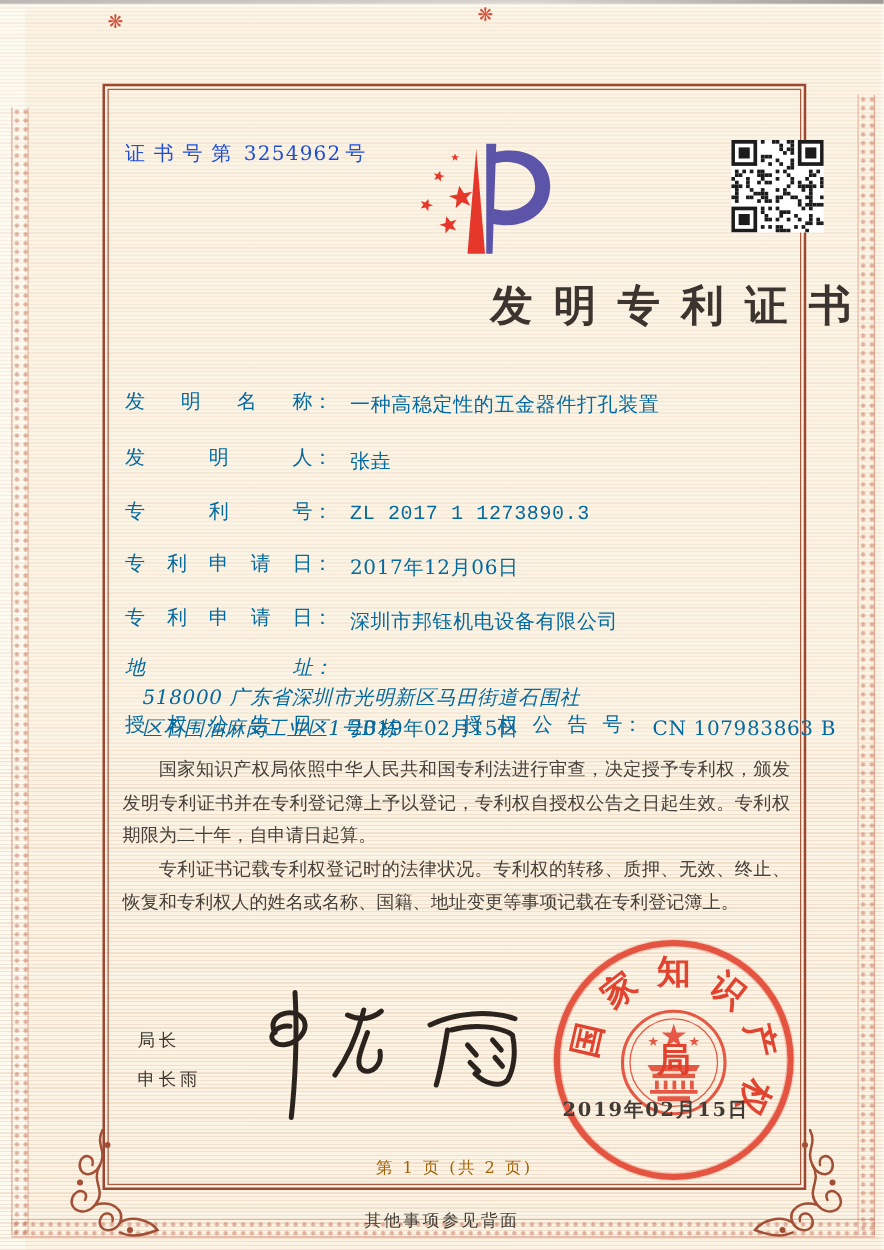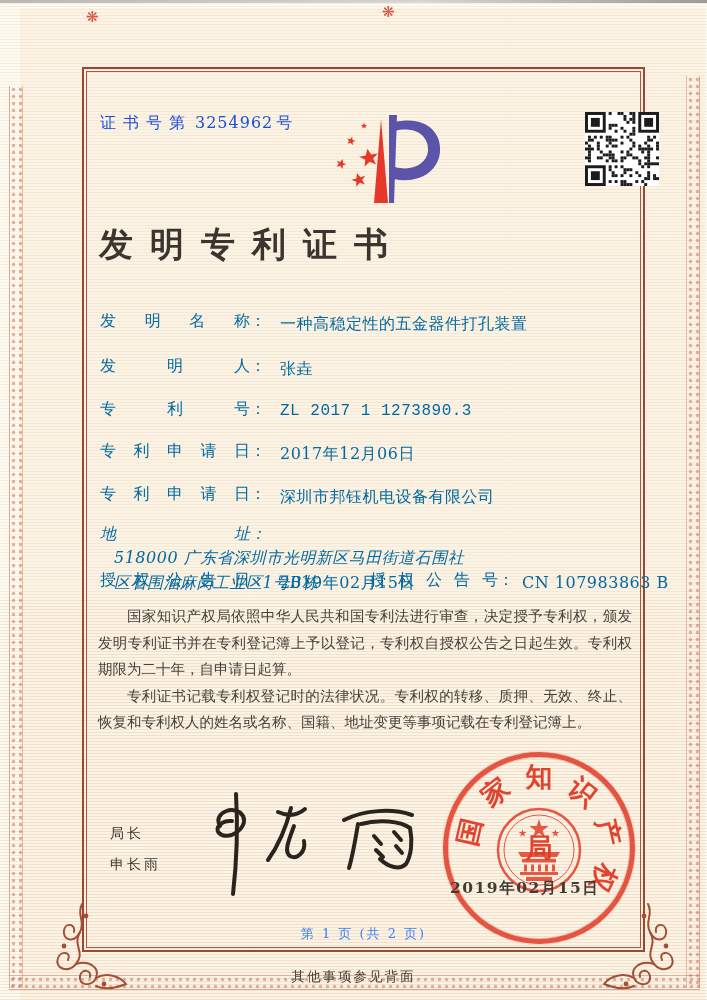--- a/index.html
+++ b/index.html
@@ -46,21 +46,21 @@
   .flourish-br { left:592px; top:902px; transform:scaleX(-1); }
 
   .cert-no-line { position:absolute; left:100px; top:113px; font-size:16px;
     color:#1d4ed8; letter-spacing:1px; }
   .cert-no-line .sp { letter-spacing:7px; }
   .cert-no-line .num { letter-spacing:1px; padding:0 3px; }
 
   .logo { position:absolute; left:328px; top:106px; width:117px; height:104px; }
   .qr { position:absolute; left:585px; top:112px; width:74px; height:74px; background:#fff; }
 
-  .title { position:absolute; left:82px; top:222px; width:616px; text-align:left;
+  .title { position:absolute; left:82px; top:222px; width:616px; text-align:right;
     font-size:34px; font-weight:bold; color:#3c352f; letter-spacing:17px; text-indent:17px; }
 
   .field-row { position:absolute; left:100px; width:530px; font-size:16px; color:#0369a1; }
   .flabel { display:inline-block; width:150px; text-align:justify; text-align-last:justify;
     vertical-align:top; letter-spacing:0; }
   .fcolon { display:inline-block; vertical-align:top; }
   .fvalue { display:inline-block; vertical-align:top; margin-left:14px; max-width:358px;
     line-height:25px; letter-spacing:0.5px; }
   .row-name    { top:311px; }
   .row-inventor{ top:356px; }
@@ -95,21 +95,21 @@
   .seal-char:nth-child(3){ transform:rotate(-38deg)  translateY(-71px); }
   .seal-char:nth-child(4){ transform:rotate(0deg)    translateY(-71px); }
   .seal-char:nth-child(5){ transform:rotate(38deg)   translateY(-71px); }
   .seal-char:nth-child(6){ transform:rotate(77deg)   translateY(-71px); }
   .seal-char:nth-child(7){ transform:rotate(115deg)  translateY(-71px); }
   .emblem { position:absolute; left:50%; top:50%; transform:translate(-50%,-50%); opacity:0.92; }
   .seal-date { position:absolute; left:450px; top:878px; font-size:15.5px;
     letter-spacing:1.5px; color:#413b36; font-weight:bold; z-index:5; }
 
   .page-num { position:absolute; left:82px; top:925px; width:563px; text-align:center;
-    font-size:13px; letter-spacing:2px; color:#3b82f6; }
+    font-size:13px; letter-spacing:2px; color:#a16207; }
   .back-note { position:absolute; left:0; top:968px; width:707px; text-align:center;
     font-size:13.5px; letter-spacing:2px; color:#45403a; }
 </style>
 </head>
 <body>
 
 <div class="scan-edge"></div>
 <div class="paper"></div>
 <div class="texture"></div>
 <div class="texture-strong"></div>

